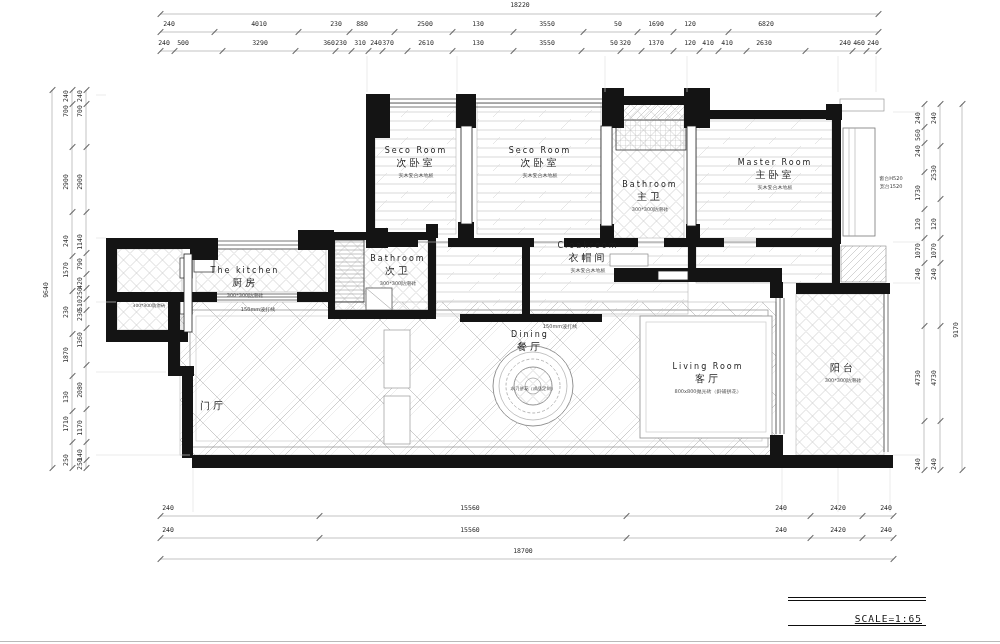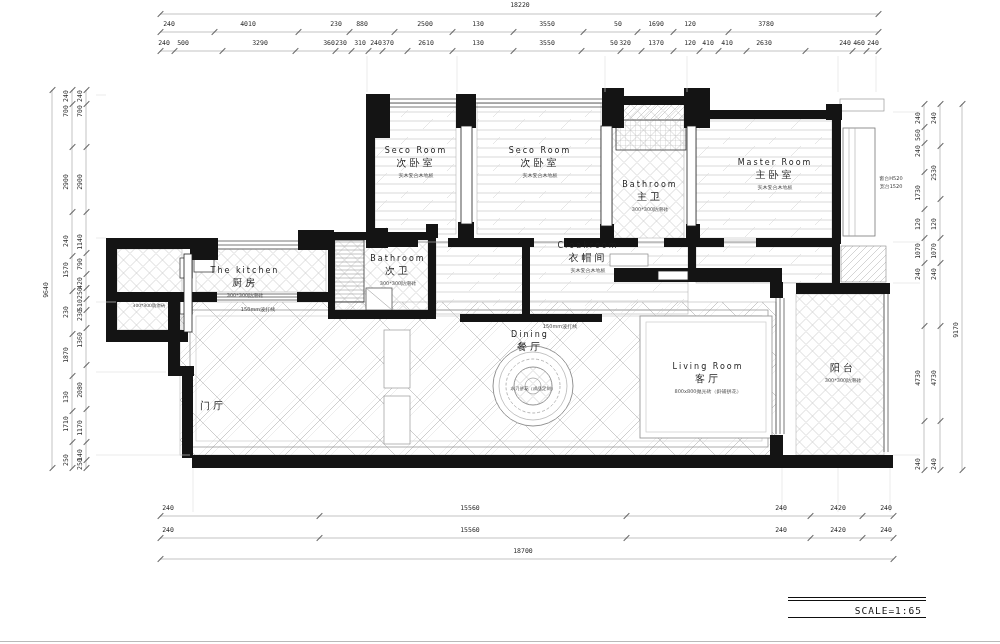--- a/index.html
+++ b/index.html
@@ -15,21 +15,21 @@
   .room{position:absolute;transform:translateX(-50%);text-align:center;color:#1c1c1c;}
   .room .en{font-size:8px;letter-spacing:2px;white-space:nowrap;}
   .room .zh{font-size:10px;letter-spacing:3px;margin-top:1px;white-space:nowrap;}
   .room .note{font-size:5px;letter-spacing:0;color:#4a4a4a;margin-top:2px;white-space:nowrap;}
   .ann{position:absolute;color:#3d3d3d;transform:translateX(-50%);white-space:nowrap;}
   
   .titleblock{position:absolute;left:788px;top:595px;width:138px;}
   .tb-title{font-family:"DejaVu Serif",serif;font-size:15px;letter-spacing:4px;color:#0e0e0e;}
   .tb-rule{height:2px;border-top:1.4px solid #0e0e0e;border-bottom:1px solid #0e0e0e;margin-top:2px;}
   .tb-scale{font:9.5px "DejaVu Sans Mono",monospace;text-align:right;letter-spacing:1px;
-            color:#0e0e0e;margin-top:4px;padding-right:4px;}
+            color:#0e0e0e;margin-top:12px;padding-right:4px;text-decoration:underline;}
   .tb-rule2{border-top:1px solid #0e0e0e;margin-top:1px;}
   .sheet-line{position:absolute;left:0;top:641px;width:1000px;height:1px;background:#b9b9b9;}
 </style>
 </head>
 <body>
 
 <svg id="plan-svg" width="1000" height="644" viewBox="0 0 1000 644">
   <defs>
     <pattern id="plank" width="46" height="27" patternUnits="userSpaceOnUse">
       <path d="M0 4 H46 M0 13 H46 M0 22 H46" stroke="#c9c9c9" stroke-width="0.7" fill="none"></path>
@@ -239,30 +239,30 @@
     <div class="ann" style="left: 149px; top: 303px; font-size: 4.5px;">300*300防滑砖</div>
     <div class="ann" style="left: 533px; top: 386px; font-size: 4.5px;">水刀拼花（成品定制）</div>
     <div class="ann" style="left: 891px; top: 175px; font-size: 5px;">窗台H520</div>
     <div class="ann" style="left: 891px; top: 183px; font-size: 5px;">宽台1520</div>
   </div>
 <div id="dims">
     <div class="dim" style="left: 520px; top: 1px;">18220</div>
     <div class="tick" style="left: 160px; top: 10px;"></div>
     <div class="tick" style="left: 878px; top: 10px;"></div>
     <div class="dim" style="left: 169px; top: 20px;">240</div>
-    <div class="dim" style="left: 248px; top: 20px;">4010</div>
+    <div class="dim" style="left: 259px; top: 20px;">4010</div>
     <div class="dim" style="left: 336px; top: 20px;">230</div>
     <div class="dim" style="left: 362px; top: 20px;">880</div>
     <div class="dim" style="left: 425px; top: 20px;">2500</div>
     <div class="dim" style="left: 478px; top: 20px;">130</div>
     <div class="dim" style="left: 547px; top: 20px;">3550</div>
     <div class="dim" style="left: 618px; top: 20px;">50</div>
     <div class="dim" style="left: 656px; top: 20px;">1690</div>
     <div class="dim" style="left: 690px; top: 20px;">120</div>
-    <div class="dim" style="left: 766px; top: 20px;">3780</div>
+    <div class="dim" style="left: 766px; top: 20px;">6820</div>
     <div class="tick" style="left: 160px; top: 28px;"></div>
     <div class="tick" style="left: 214px; top: 28px;"></div>
     <div class="tick" style="left: 297.5px; top: 28px;"></div>
     <div class="tick" style="left: 349px; top: 28px;"></div>
     <div class="tick" style="left: 393.5px; top: 28px;"></div>
     <div class="tick" style="left: 451.5px; top: 28px;"></div>
     <div class="tick" style="left: 512.5px; top: 28px;"></div>
     <div class="tick" style="left: 582.5px; top: 28px;"></div>
     <div class="tick" style="left: 637px; top: 28px;"></div>
     <div class="tick" style="left: 673px; top: 28px;"></div>

